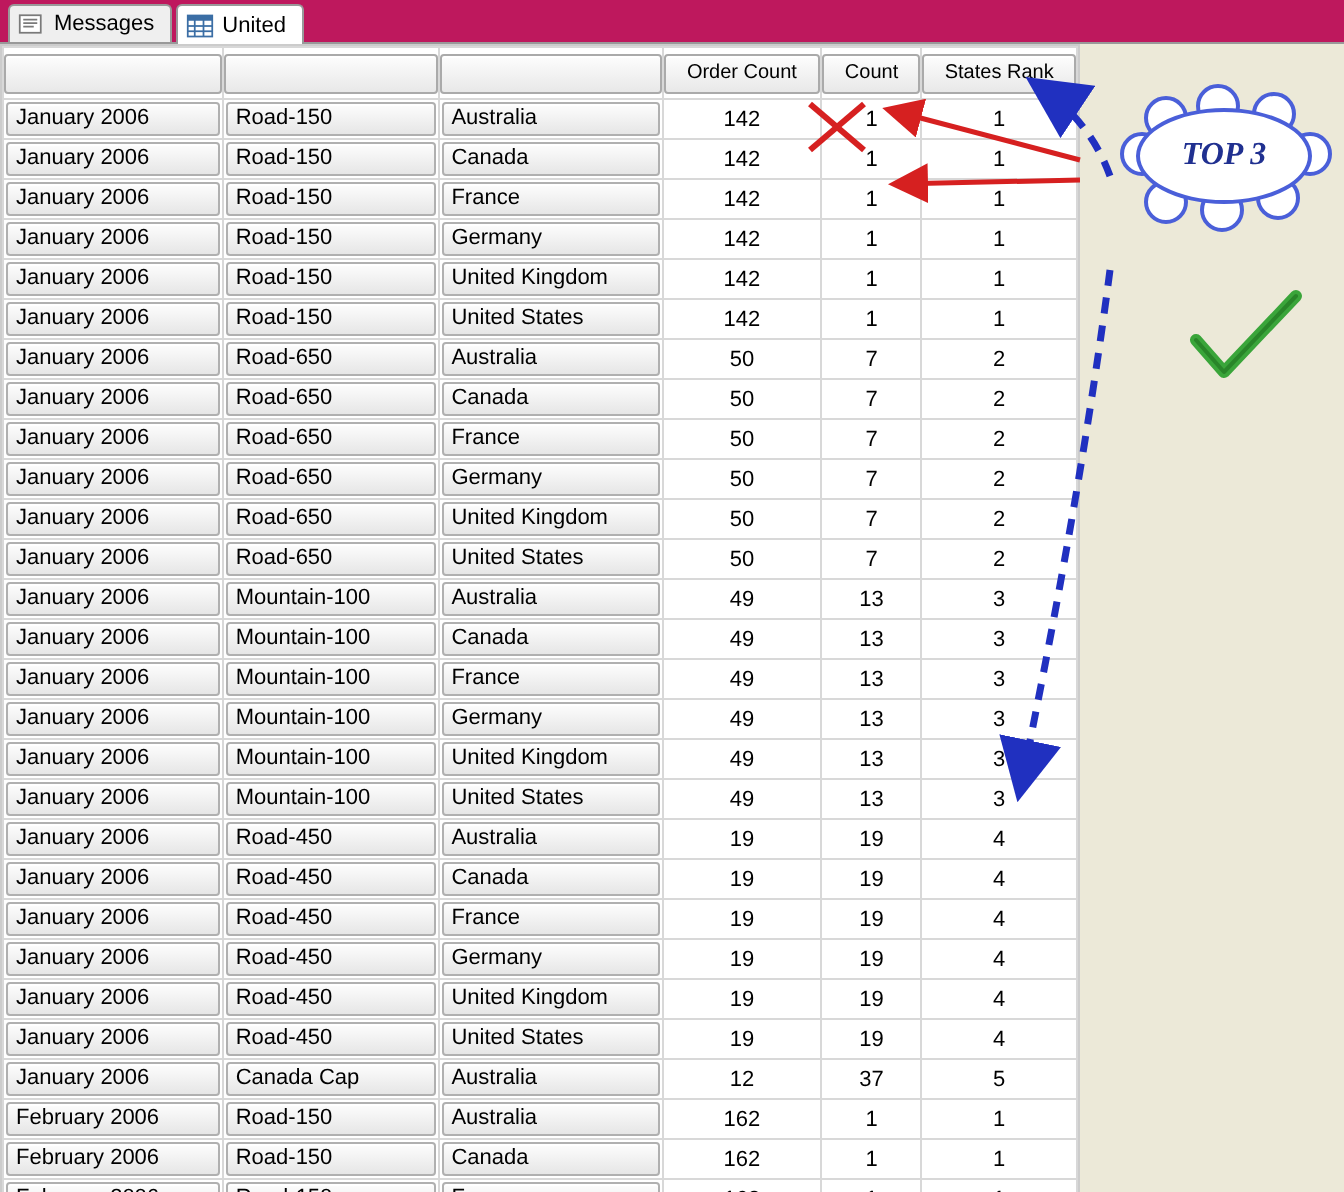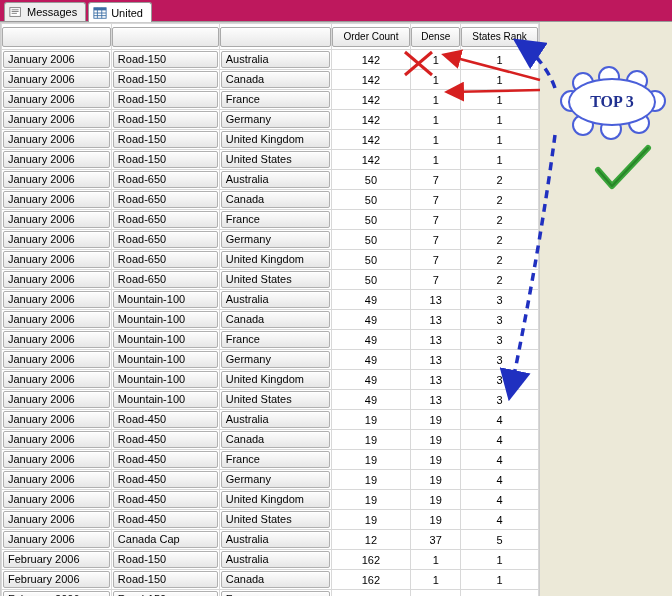--- a/index.html
+++ b/index.html
@@ -88,23 +88,24 @@
   col.c2 { width: 108px; }
   col.c3 { width: 112px; }
   col.c4 { width: 80px; }
   col.c5 { width: 50px; }
   col.c6 { width: 78px; }
 
   
   .anno { position: absolute; pointer-events: none; }
   .cloud {
     position: absolute;
-    left: 558px; top: 68px;
+    left: 558px; top: 44px;
     width: 110px; height: 70px;
     pointer-events: none;
+    font-style: italic;
   }
   .cloud-body {
     position: absolute; left: 10px; top: 10px;
     width: 88px; height: 48px;
     background: #fff;
     border: 2px solid #4a5fd9;
     border-radius: 50%;
   }
   .bump { position:absolute; width:22px; height:22px; background:#fff; border:2px solid #4a5fd9; border-radius:50%; }
   .b1{left:2px;top:22px}.b2{left:14px;top:4px}.b3{left:40px;top:-2px}
@@ -151,21 +152,21 @@
         <col class="c4">
         <col class="c5">
         <col class="c6">
       </colgroup>
   <tbody id="tb">
     <tr class="hdr-row">
       <td><span class="btn3d">&nbsp;</span></td>
       <td><span class="btn3d">&nbsp;</span></td>
       <td><span class="btn3d">&nbsp;</span></td>
       <td><span class="btn3d">Order Count</span></td>
-      <td><span class="btn3d">Dense</span></td>
+      <td><span class="btn3d">Count</span></td>
       <td><span class="btn3d">States Rank</span></td>
     </tr>
   <tr>
           <td>
             <span class="cell-btn">January 2006</span>
           </td>
           <td>
             <span class="cell-btn">Road-150</span>
           </td>
           <td>

